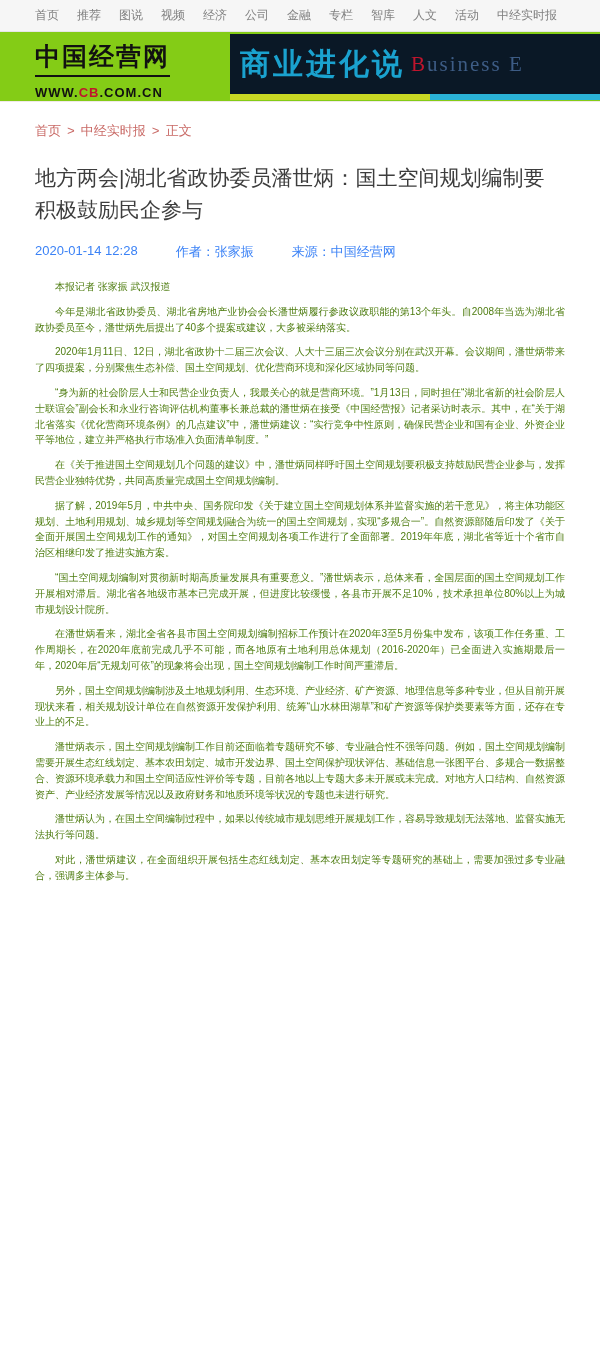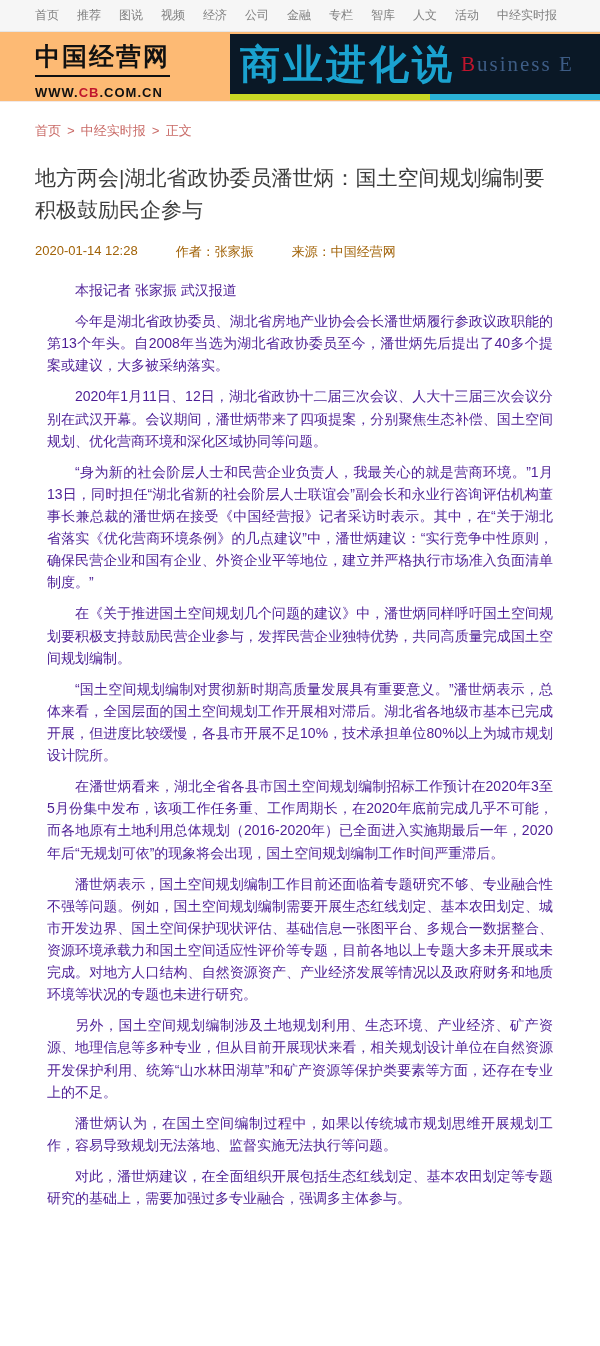--- a/index.html
+++ b/index.html
@@ -29,21 +29,21 @@
     font-size:12px;
     color:var(--nav_text);
     white-space:nowrap;
     cursor:pointer;
   }
 
   
   .header{
     position:relative;
     height:70px;
-    background:#fdba74;
+    background:#84cc16;
     border-bottom:1px solid #f0e9e9;
   }
   .logo{
     position:absolute;
     left:35px;top:8px;
     cursor:pointer;
   }
   .logo .site-name{
     font-family:"Liberation Serif","DejaVu Serif",serif;
     font-weight:bold;
@@ -73,21 +73,21 @@
     cursor:pointer;
   }
   .banner-inner{
     display:flex;
     align-items:center;
     height:60px;
     padding-left:10px;
     white-space:nowrap;
   }
   .banner .cn{
-    font-size:40px;
+    font-size:30px;
     font-weight:900;
     color:var(--banner_cyan);
     letter-spacing:3px;
     line-height:1;
   }
   .banner .en{
     font-family:"Liberation Serif","DejaVu Serif",serif;
     font-size:21px;
     font-weight:normal;
     color:#3d5c85;
@@ -122,31 +122,31 @@
   .article h1{
     margin-top:22px;
     font-size:21px;
     line-height:1.5;
     color:#3d3d3d;
     font-weight:normal;
   }
   .meta{
     margin-top:18px;
     font-size:13px;
-    color:#a16207;
+    color:#3b82f6;
     display:flex;
     gap:38px;
   }
   .body-text{margin-top:18px;}
   .body-text p{
-    font-size:14px;
+    font-size:10px;
     line-height:1.58;
-    color:#4c1d95;
+    color:#4d7c0f;
     text-indent:2em;
-    margin:9px 12px;
+    margin:9px 0;
     text-align:justify;
   }
 </style>
 </head>
 <body>
 
 <div class="page">
 
   <nav class="topnav">
     <span class="nav-item">首页</span>
@@ -192,23 +192,24 @@
       <span>作者：张家振</span>
       <span>来源：中国经营网</span>
     </div>
 
     <div class="body-text">
       <p>本报记者 张家振 武汉报道</p>
       <p>今年是湖北省政协委员、湖北省房地产业协会会长潘世炳履行参政议政职能的第13个年头。自2008年当选为湖北省政协委员至今，潘世炳先后提出了40多个提案或建议，大多被采纳落实。</p>
       <p>2020年1月11日、12日，湖北省政协十二届三次会议、人大十三届三次会议分别在武汉开幕。会议期间，潘世炳带来了四项提案，分别聚焦生态补偿、国土空间规划、优化营商环境和深化区域协同等问题。</p>
       <p>“身为新的社会阶层人士和民营企业负责人，我最关心的就是营商环境。”1月13日，同时担任“湖北省新的社会阶层人士联谊会”副会长和永业行咨询评估机构董事长兼总裁的潘世炳在接受《中国经营报》记者采访时表示。其中，在“关于湖北省落实《优化营商环境条例》的几点建议”中，潘世炳建议：“实行竞争中性原则，确保民营企业和国有企业、外资企业平等地位，建立并严格执行市场准入负面清单制度。”</p>
       <p>在《关于推进国土空间规划几个问题的建议》中，潘世炳同样呼吁国土空间规划要积极支持鼓励民营企业参与，发挥民营企业独特优势，共同高质量完成国土空间规划编制。</p>
+      <p>据了解，2019年5月，中共中央、国务院印发《关于建立国土空间规划体系并监督实施的若干意见》，将主体功能区规划、土地利用规划、城乡规划等空间规划融合为统一的国土空间规划，实现“多规合一”。自然资源部随后印发了《关于全面开展国土空间规划工作的通知》，对国土空间规划各项工作进行了全面部署。2019年年底，湖北省等近十个省市自治区相继印发了推进实施方案。</p>
       <p>“国土空间规划编制对贯彻新时期高质量发展具有重要意义。”潘世炳表示，总体来看，全国层面的国土空间规划工作开展相对滞后。湖北省各地级市基本已完成开展，但进度比较缓慢，各县市开展不足10%，技术承担单位80%以上为城市规划设计院所。</p>
       <p>在潘世炳看来，湖北全省各县市国土空间规划编制招标工作预计在2020年3至5月份集中发布，该项工作任务重、工作周期长，在2020年底前完成几乎不可能，而各地原有土地利用总体规划（2016-2020年）已全面进入实施期最后一年，2020年后“无规划可依”的现象将会出现，国土空间规划编制工作时间严重滞后。</p>
+      <p>另外，国土空间规划编制涉及土地规划利用、生态环境、产业经济、矿产资源、地理信息等多种专业，但从目前开展现状来看，相关规划设计单位在自然资源开发保护利用、统筹“山水林田湖草”和矿产资源等保护类要素等方面，还存在专业上的不足。</p>
       <p>潘世炳表示，国土空间规划编制工作目前还面临着专题研究不够、专业融合性不强等问题。例如，国土空间规划编制需要开展生态红线划定、基本农田划定、城市开发边界、国土空间保护现状评估、基础信息一张图平台、多规合一数据整合、资源环境承载力和国土空间适应性评价等专题，目前各地以上专题大多未开展或未完成。对地方人口结构、自然资源资产、产业经济发展等情况以及政府财务和地质环境等状况的专题也未进行研究。</p>
-      <p>另外，国土空间规划编制涉及土地规划利用、生态环境、产业经济、矿产资源、地理信息等多种专业，但从目前开展现状来看，相关规划设计单位在自然资源开发保护利用、统筹“山水林田湖草”和矿产资源等保护类要素等方面，还存在专业上的不足。</p>
       <p>潘世炳认为，在国土空间编制过程中，如果以传统城市规划思维开展规划工作，容易导致规划无法落地、监督实施无法执行等问题。</p>
       <p>对此，潘世炳建议，在全面组织开展包括生态红线划定、基本农田划定等专题研究的基础上，需要加强过多专业融合，强调多主体参与。</p>
 
     </div>
   </article>
 
 </div>
 
 </body></html>

